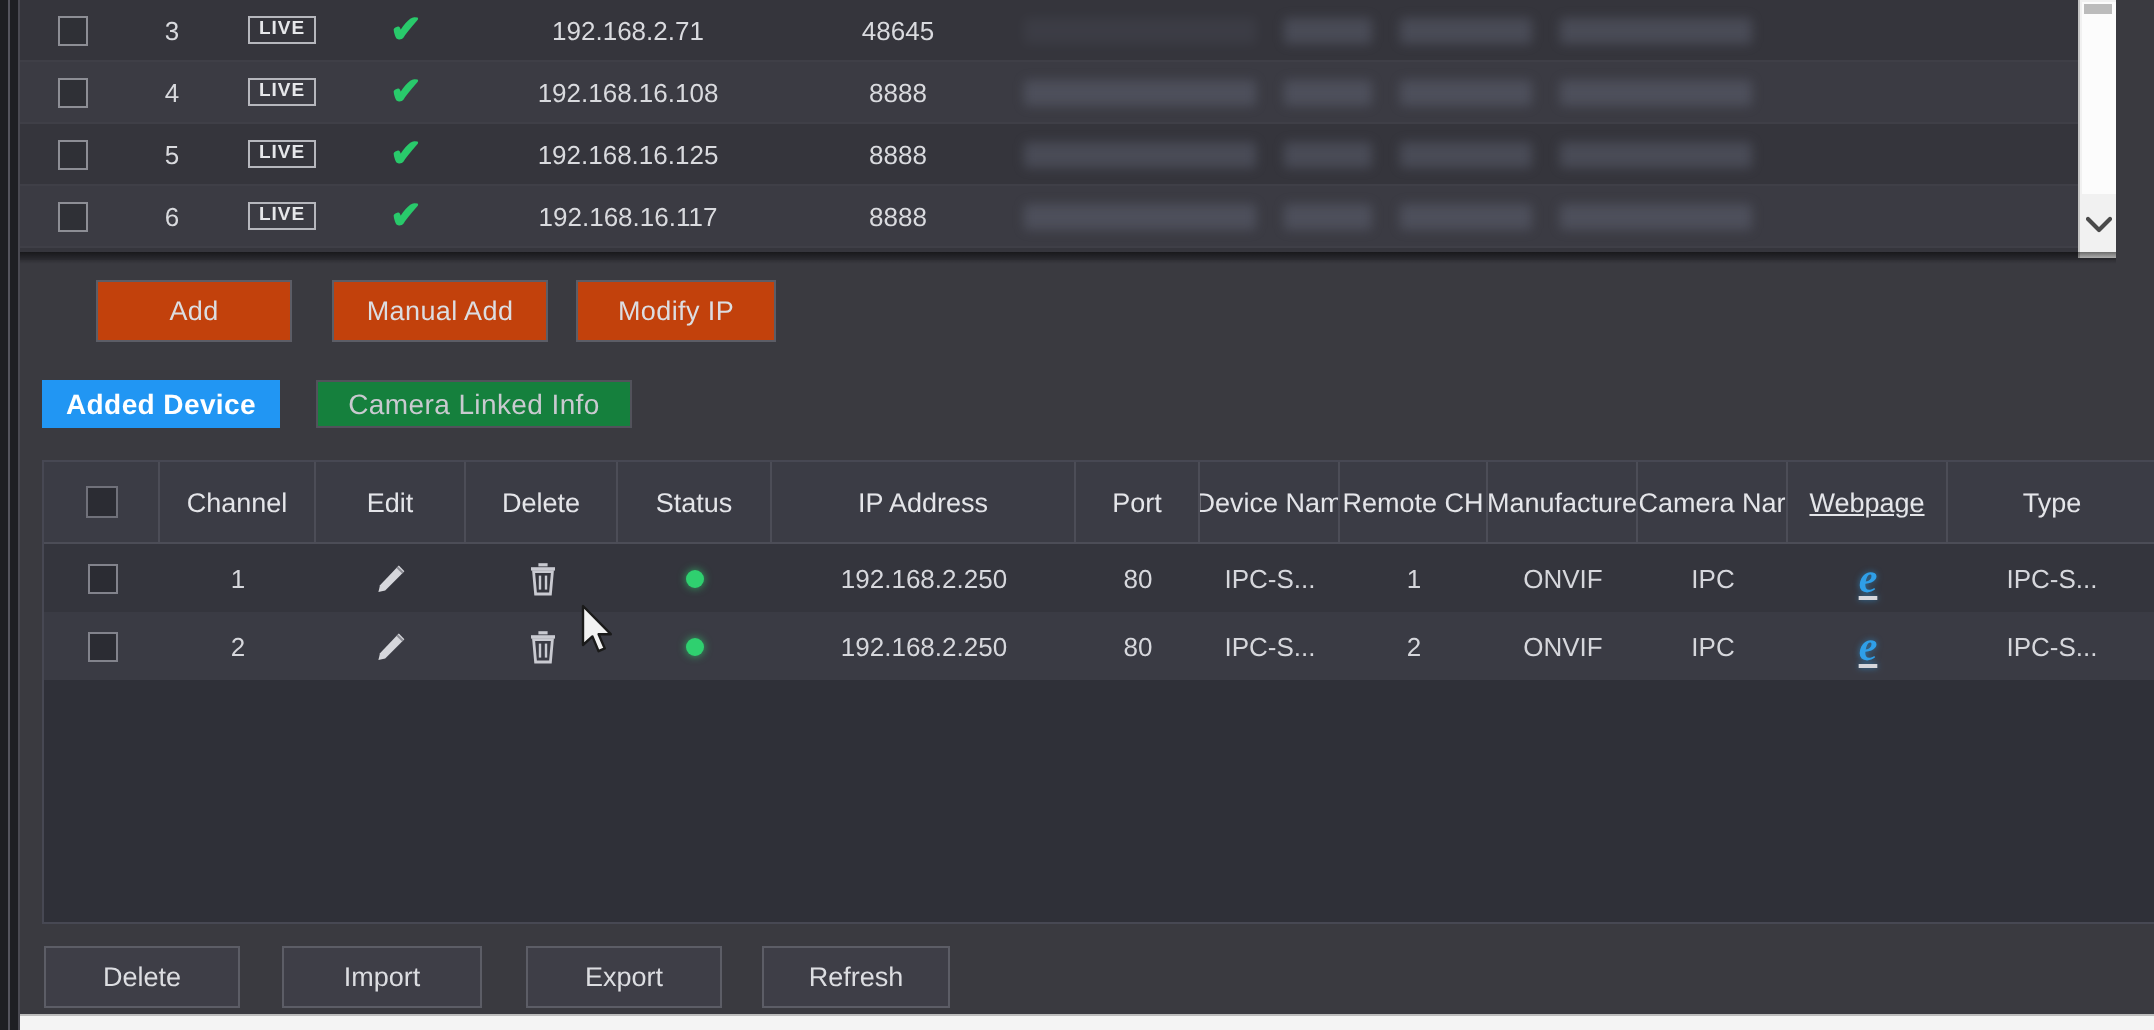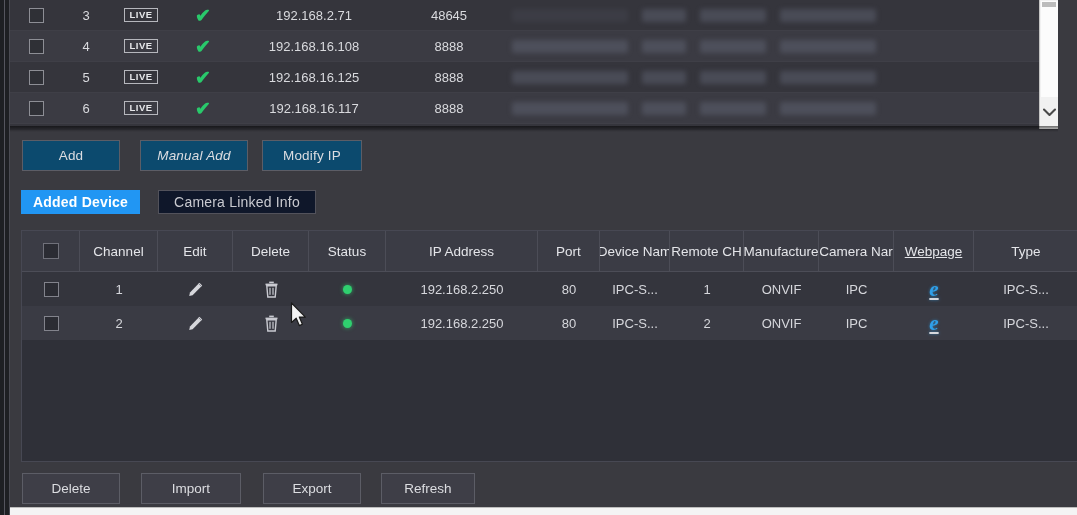--- a/index.html
+++ b/index.html
@@ -97,46 +97,47 @@
     background: linear-gradient(to bottom, rgba(0,0,0,.55), rgba(0,0,0,0));
     z-index: 26;
   }
 
   
   .btn-row {
     position: absolute; left: 10px; top: 138px; width: 1048px; height: 38px;
   }
   .btn {
     position: absolute; top: 2px; height: 31px;
-    background: #0c4a6e;
+    background: #c2410c;
     border: 1px solid #5c5d66;
     color: #dcdde1; font-size: 13.5px;
     display: flex; align-items: center; justify-content: center;
     letter-spacing: .2px;
+    margin-left: 26px;
   }
   #btn-add        { left: 12px;  width: 98px; }
-  #btn-manual-add { left: 130px; width: 108px; font-style: italic; }
+  #btn-manual-add { left: 130px; width: 108px; }
   #btn-modify-ip  { left: 252px; width: 100px; }
 
   
   .tab-row {
     position: absolute; left: 10px; top: 190px; width: 1048px; height: 38px;
   }
   .tab {
     position: absolute; top: 0; height: 24px;
     display: flex; align-items: center; justify-content: center;
     font-size: 14px; letter-spacing: .2px;
   }
   #tab-added-device {
     left: 11px; width: 119px;
     background: #2196f3; color: #ffffff; font-weight: bold;
   }
   #tab-camera-linked-info {
     left: 148px; width: 158px;
-    background: #0f172a; border: 1px solid #52525b; color: #c9cad0;
+    background: #15803d; border: 1px solid #52525b; color: #c9cad0;
   }
 
   
   .grid {
     position: absolute; left: 21px; top: 230px; width: 1056px; height: 232px;
     background: #2f3038;
     border: 1px solid #474853; border-right: none;
     overflow: hidden;
   }
   .grid-head {

